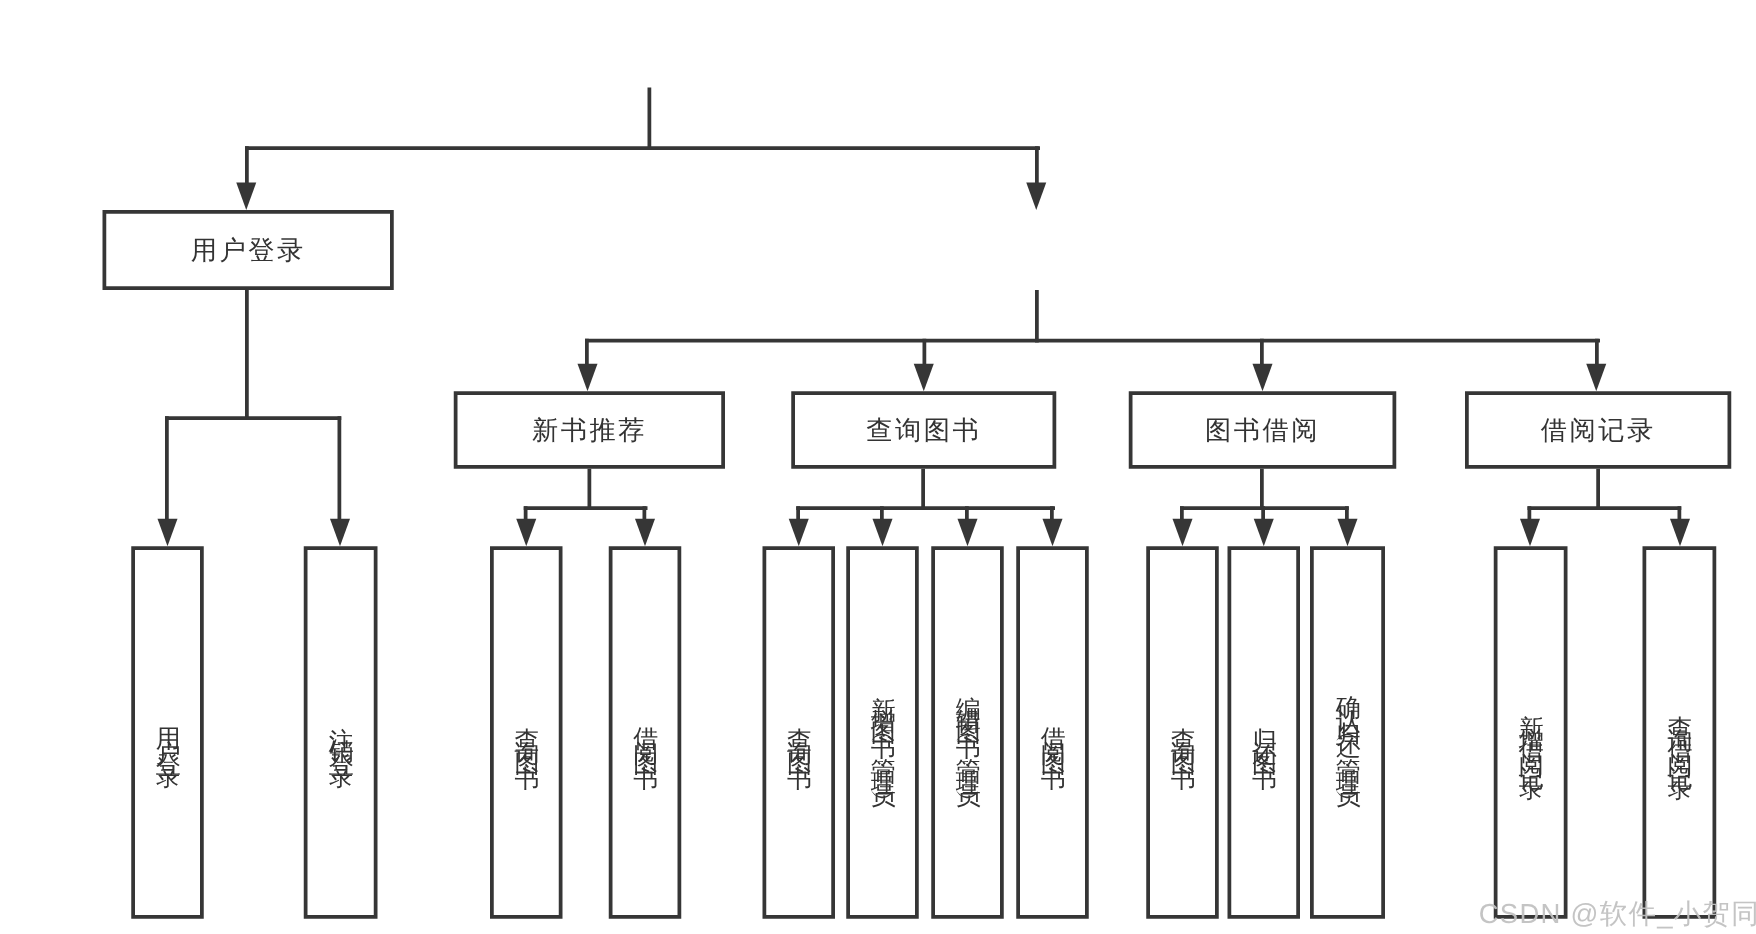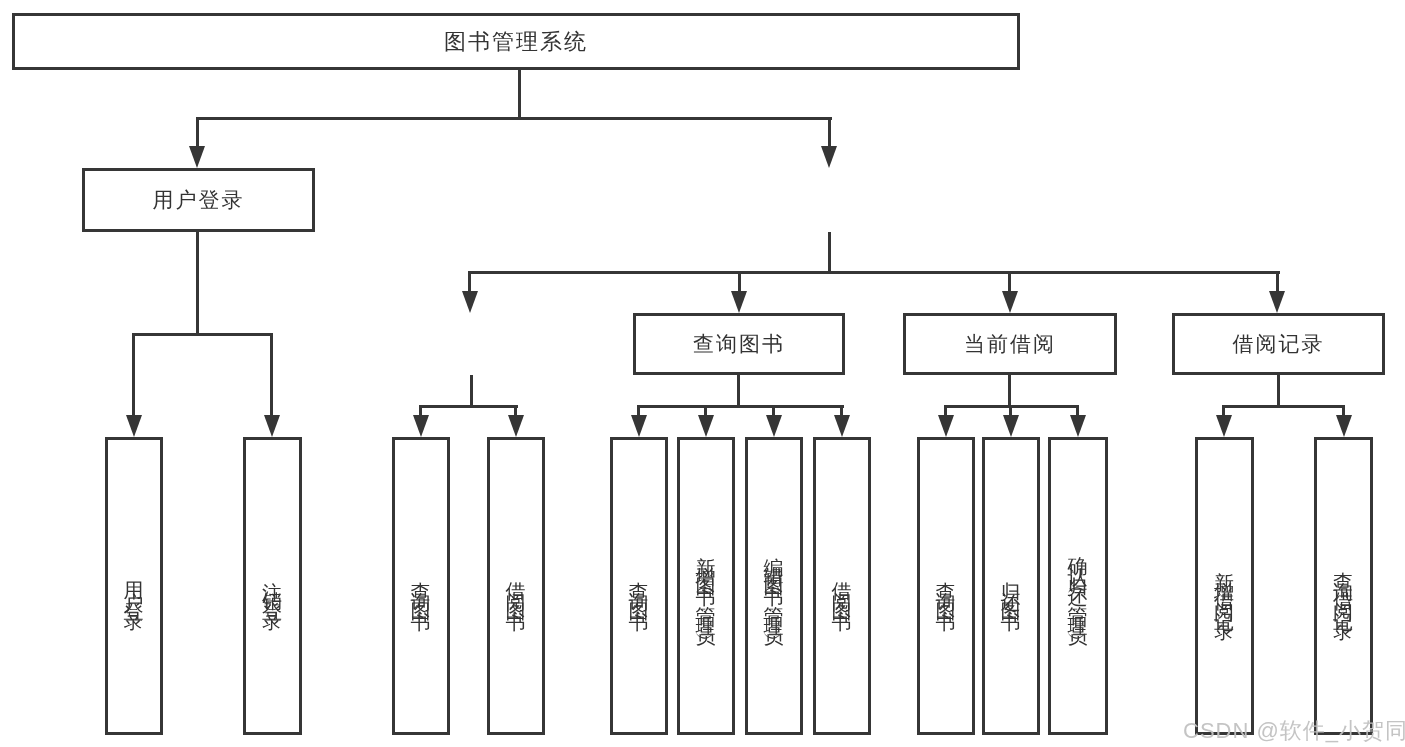--- a/index.html
+++ b/index.html
@@ -49,23 +49,20 @@
     letter-spacing: 1px;
     white-space: nowrap;
     z-index: 10;
   }
 </style>
 </head>
 <body>
 
 <div id="stage">
 
-  <div class="box" style="left:12px; top:13px; width:1008px; height:57px; font-size:22px;">
-    <span>图书管理系统</span>
-  </div>
 
   <div class="line" style="left:518px; top:70px;  width:3px;   height:50px;"></div>
   <div class="line" style="left:196px; top:117px; width:636px; height:3px;"></div>
   <div class="line" style="left:196px; top:117px; width:3px;   height:32px;"></div>
   <div class="line" style="left:828px; top:117px; width:3px;   height:32px;"></div>
   <div class="arr" style="left:189px; top:146px;"></div>
   <div class="arr" style="left:821px; top:146px;"></div>
 
   <div class="box" style="left:82px; top:168px; width:233px; height:64px;">
     <span>用户登录</span>
@@ -82,25 +79,28 @@
   <div class="line" style="left:468px;  top:271px; width:812px; height:3px;"></div>
   <div class="line" style="left:468px;  top:271px; width:3px;   height:24px;"></div>
   <div class="line" style="left:738px;  top:271px; width:3px;   height:24px;"></div>
   <div class="line" style="left:1008px; top:271px; width:3px;   height:24px;"></div>
   <div class="line" style="left:1276px; top:271px; width:3px;   height:24px;"></div>
   <div class="arr" style="left:462px;  top:291px;"></div>
   <div class="arr" style="left:731px;  top:291px;"></div>
   <div class="arr" style="left:1002px; top:291px;"></div>
   <div class="arr" style="left:1269px; top:291px;"></div>
 
+  <div class="box" style="left:363px; top:313px; width:217px; height:62px;">
+    <span>新书推荐</span>
+  </div>
   <div class="box" style="left:633px; top:313px; width:212px; height:62px;">
     <span>查询图书</span>
   </div>
   <div class="box" style="left:903px; top:313px; width:214px; height:62px;">
-    <span>当前借阅</span>
+    <span>图书借阅</span>
   </div>
   <div class="box" style="left:1172px; top:313px; width:213px; height:62px;">
     <span>借阅记录</span>
   </div>
 
   <div class="line" style="left:470px; top:375px; width:3px;  height:32px;"></div>
   <div class="line" style="left:419px; top:405px; width:99px; height:3px;"></div>
   <div class="line" style="left:419px; top:405px; width:3px;  height:14px;"></div>
   <div class="line" style="left:514px; top:405px; width:3px;  height:14px;"></div>
   <div class="arr" style="left:413px; top:415px;"></div>

